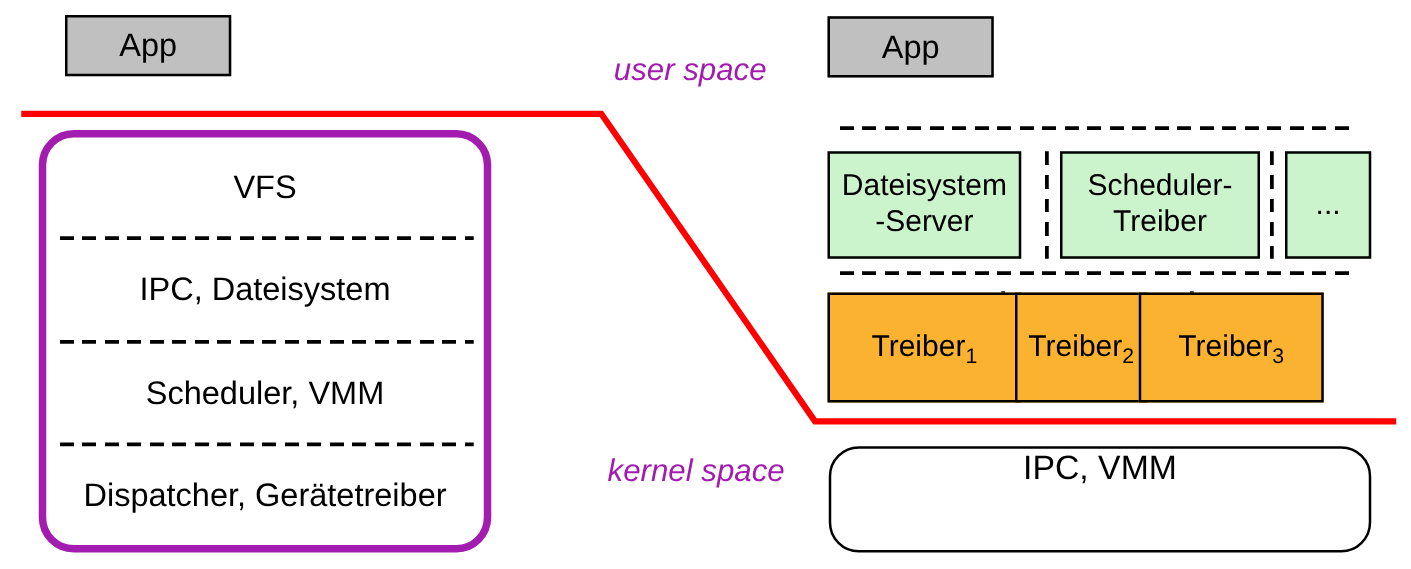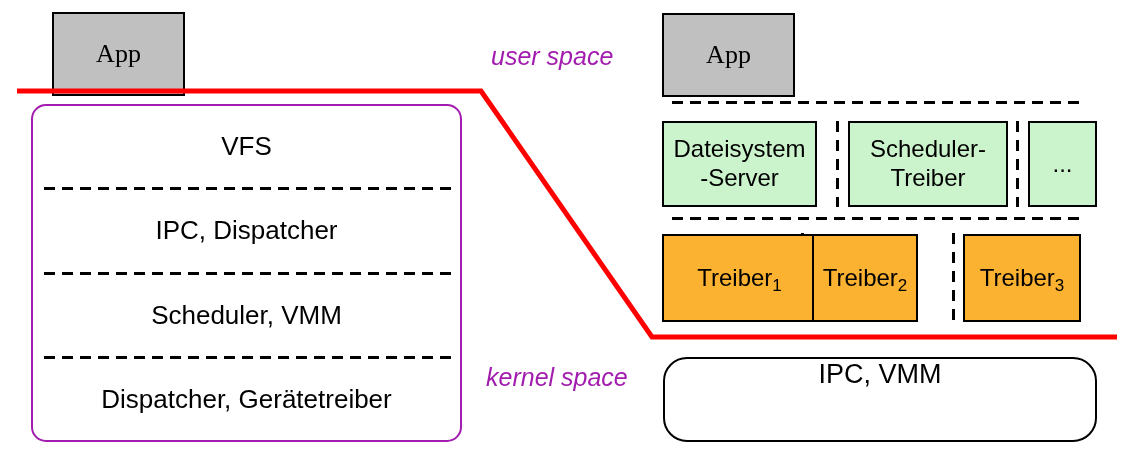--- a/index.html
+++ b/index.html
@@ -13,37 +13,36 @@
     width: 1129px;
     height: 455px;
     background: #ffffff;
     overflow: hidden;
   }
   .abs { position: absolute; }
 
   
   .app-box {
     width: 133px;
-    height: 84px;
+    height: 49px;
     background: #C0C0C0;
     border: 2px solid #000000;
     display: flex;
     align-items: center;
     justify-content: center;
     font-size: 26px;
     z-index: 2;
-    font-family: Liberation Serif, serif;
   }
 
   
   .mono-box {
     left: 31px; top: 104px;
-    width: 431px; height: 338px;
-    border: 2px solid #a21caf;
-    border-radius: 15px;
+    width: 362px; height: 338px;
+    border: 6px solid #a21caf;
+    border-radius: 28px;
     display: flex;
     flex-direction: column;
     background: #ffffff;
     z-index: 1;
   }
   .mono-row {
     flex: 1 1 0;
     display: flex;
     align-items: center;
     justify-content: center;
@@ -136,21 +135,21 @@
 
 <div class="canvas">
 
   <div class="abs app-box" style="left:52px; top:12px;">
     <span>App</span>
   </div>
 
   <div class="abs mono-box">
     <div class="mono-row">VFS</div>
     <div class="h-dash-sep"></div>
-    <div class="mono-row">IPC, Dispatcher</div>
+    <div class="mono-row">IPC, Dateisystem</div>
     <div class="h-dash-sep"></div>
     <div class="mono-row">Scheduler, VMM</div>
     <div class="h-dash-sep"></div>
     <div class="mono-row">Dispatcher, Gerätetreiber</div>
   </div>
 
   <svg class="abs boundary-svg" width="1129" height="455">
     <polyline points="17,91 481,91 652,337 1117,337" fill="none" stroke-width="5" stroke="#FF0000"></polyline>
   </svg>
 
@@ -181,21 +180,21 @@
   <div class="abs h-dash" style="left:672px; top:217px; width:413px;"></div>
 
   <div class="abs driver-box" style="left:662px; width:155px;">
     <span><span>Treiber</span><sub>1</sub></span>
   </div>
   <div class="abs v-dash" style="left:801px; top:233px; height:89px;"></div>
   <div class="abs driver-box" style="left:812px; width:106px;">
     <span><span>Treiber</span><sub>2</sub></span>
   </div>
   <div class="abs v-dash" style="left:952px; top:233px; height:89px;"></div>
-  <div class="abs driver-box" style="left:963px; width:118px;">
+  <div class="abs driver-box" style="left:911px; width:148px;">
     <span><span>Treiber</span><sub>3</sub></span>
   </div>
 
   <div class="abs micro-kernel-box">
     <span>IPC, VMM</span>
   </div>
 
 </div>
 
 </body></html>

